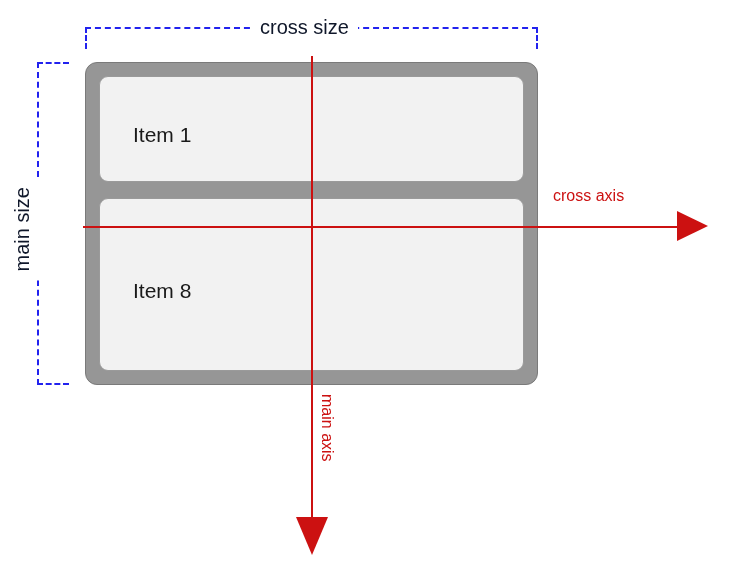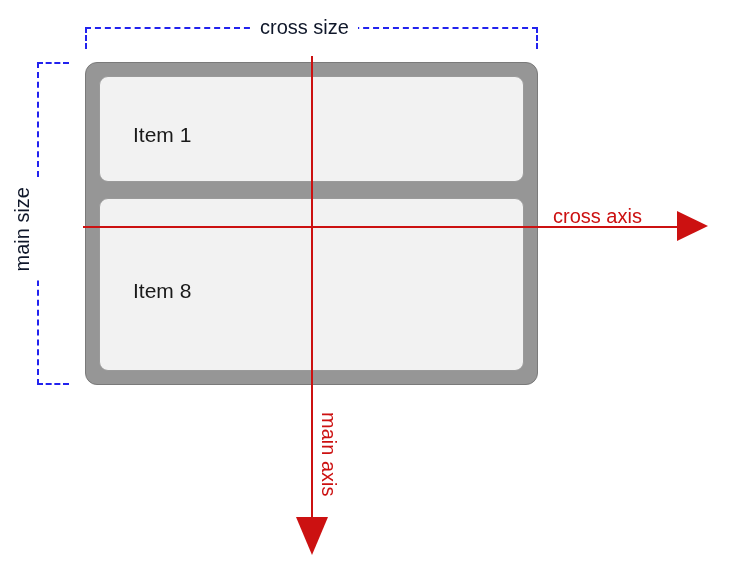--- a/index.html
+++ b/index.html
@@ -137,24 +137,23 @@
     top: 517px;
     width: 0;
     height: 0;
     border-left: 16px solid transparent;
     border-right: 16px solid transparent;
     border-top: 38px solid #cc1111;
   }
   .axis-label {
     position: absolute;
     color: #cc1111;
-    font-size: 20px;
+    font-size: 16px;
     line-height: 1;
     white-space: nowrap;
-    margin-top: 18px;
   }
   #cross-axis-label {
     left: 553px;
     top: 188px;
   }
   #main-axis-label {
     left: 319px;
     top: 394px;
     writing-mode: vertical-rl;
   }

